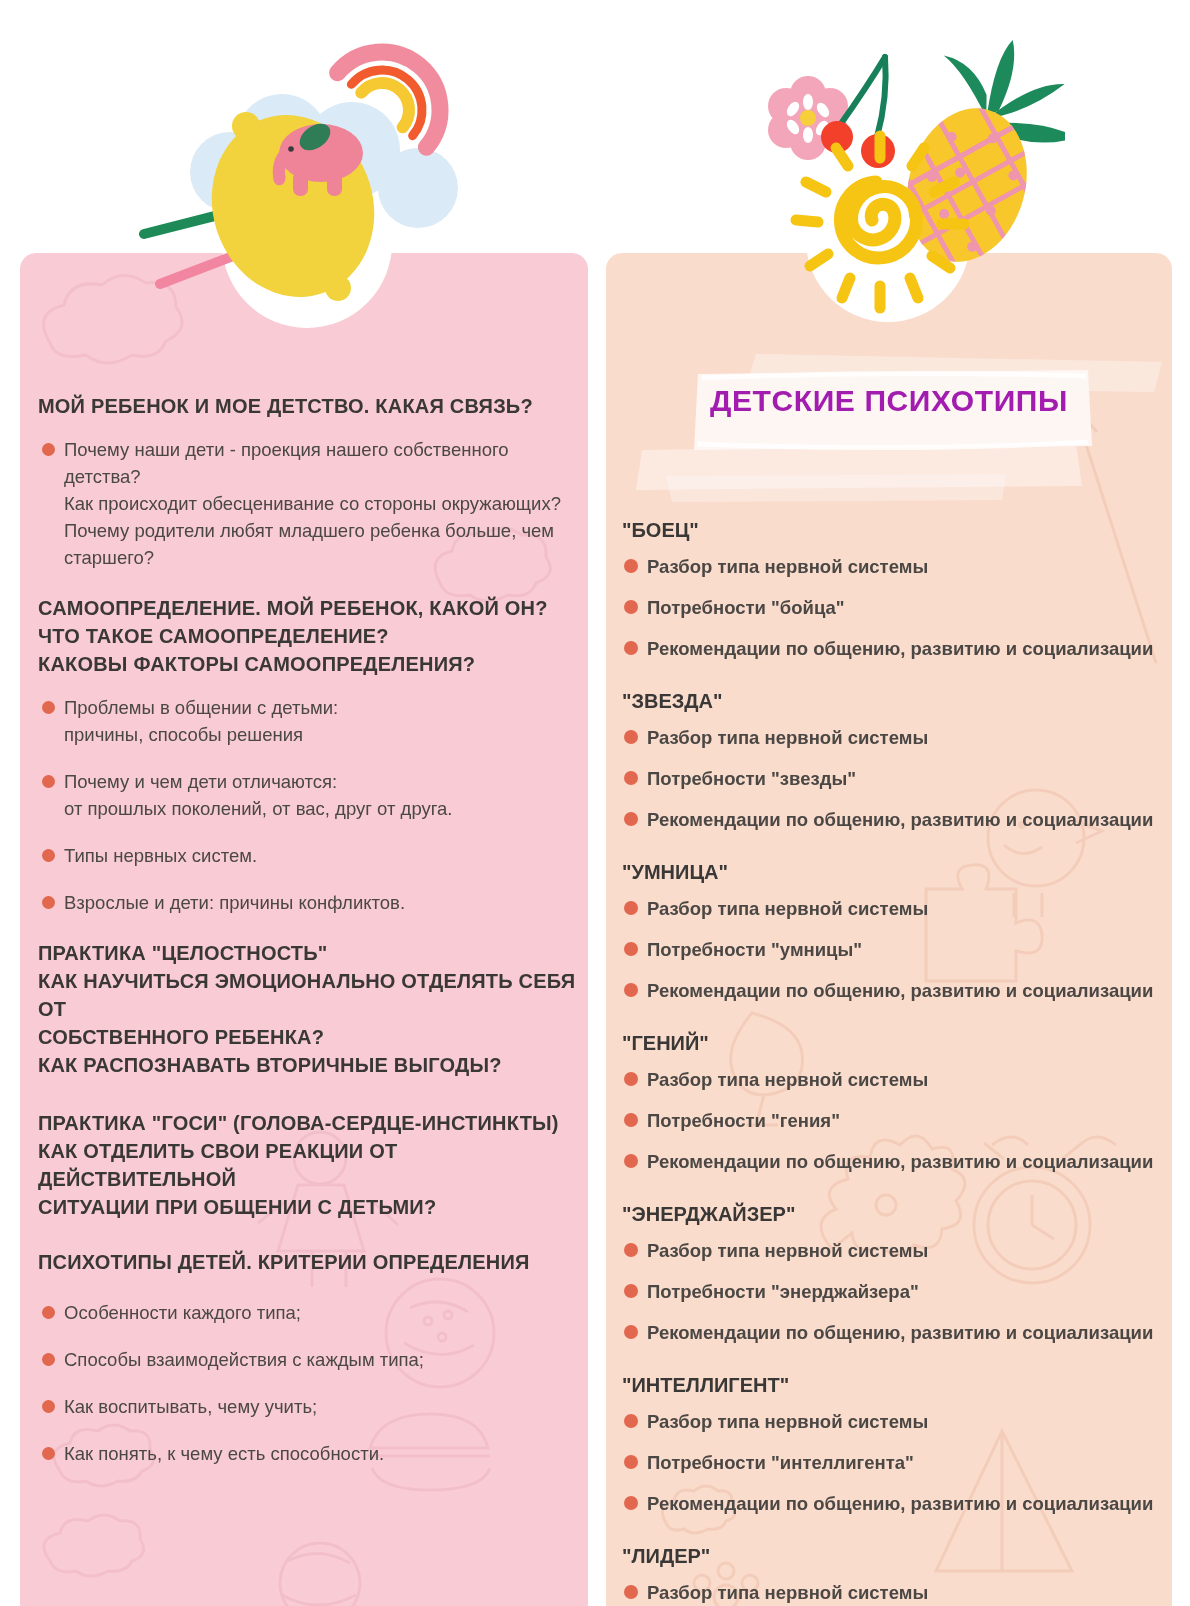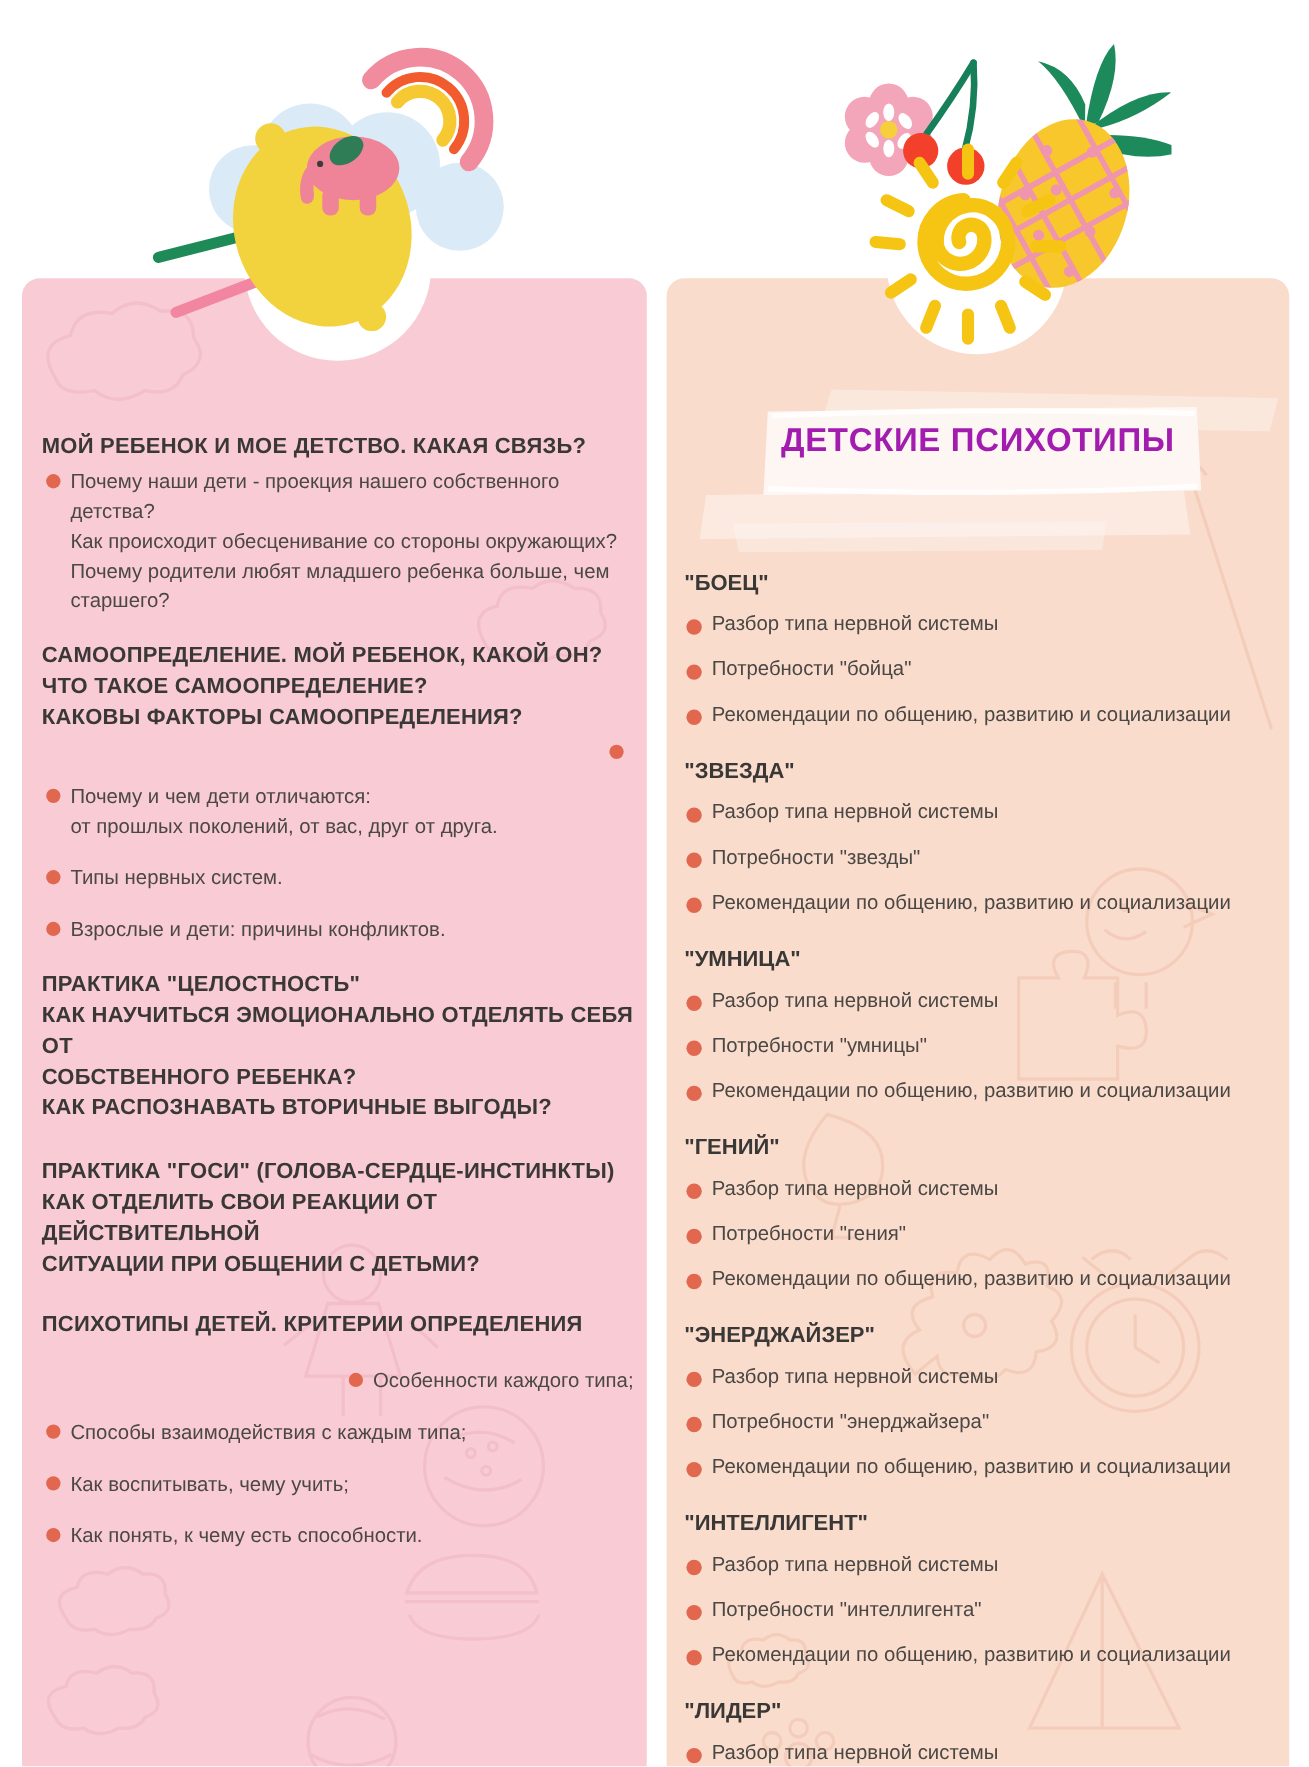--- a/index.html
+++ b/index.html
@@ -23,40 +23,40 @@
   .illu-left  { left:130px; top:10px; }
   .illu-right { left:735px; top:15px; }
   
   .card-inner-l { position:relative; padding:139px 12px 30px 18px; }
   .lsec { margin-bottom:23px; }
   .lh {
     font-size:20px; font-weight:bold; line-height:28px; letter-spacing:.2px;
     color:#3a3836; white-space:pre-line; margin-bottom:0;
   }
   .brow { display:flex; align-items:flex-start; margin-bottom:13px;margin-top:20px; }
-  .lh + .brow { margin-top:4px;justify-content:flex-end; }
+  .lh + .brow { margin-top:16px; }
   .dot {
     flex:none; width:13px; height:13px; border-radius:50%;
     background:#e2674f; margin:7px 9px 0 4px;
   }
   .btxt { font-size:18.5px; line-height:27px; color:#4a4744; white-space:pre-line; }
   
   .card-inner-r { position:relative; padding:264px 10px 30px 16px; }
   .band-wrap { position:absolute; left:0; top:95px; width:566px; height:170px; }
   .band-title {
     position:absolute; left:0; top:36px; width:100%;
     text-align:center; font-size:30px; font-weight:bold; letter-spacing:.6px;
     color:#a21caf;
   }
   .rsec .rname {
     font-size:20px; font-weight:bold; color:#3a3836;
     line-height:27px; margin:26px 0 9px;
   }
   .rsec:first-of-type .rname { margin-top:0; }
-  .rrow { display:flex; align-items:center; margin-bottom:14px; }
+  .rrow { display:flex; align-items:flex-start; margin-bottom:14px;font-weight:bold; }
   .rrow .dot { margin:6px 9px 0 2px; width:14px; height:14px; }
   .rtxt { font-size:18.5px; line-height:27px; color:#4a4744; }
 </style>
 </head>
 <body>
 
 <div class="page">
 
   <div class="card card-left">
     <svg class="doodles" width="568" height="1366" viewBox="0 0 568 1366" fill="none" stroke="#edb4c1" stroke-width="3" opacity="0.55">
@@ -88,20 +88,22 @@
 старшего?</span>
         </div>
       </section>
 
       <section class="lsec">
         <h2 class="lh">САМООПРЕДЕЛЕНИЕ. МОЙ РЕБЕНОК, КАКОЙ ОН?
 ЧТО ТАКОЕ САМООПРЕДЕЛЕНИЕ?
 КАКОВЫ ФАКТОРЫ САМООПРЕДЕЛЕНИЯ?</h2>
         <div class="brow">
           <span class="dot"></span>
+          <span class="btxt">Проблемы в общении с детьми:
+причины, способы решения</span>
         </div>
         <div class="brow">
           <span class="dot"></span>
           <span class="btxt">Почему и чем дети отличаются:
 от прошлых поколений, от вас, друг от друга.</span>
         </div>
         <div class="brow">
           <span class="dot"></span>
           <span class="btxt">Типы нервных систем.</span>
         </div>

